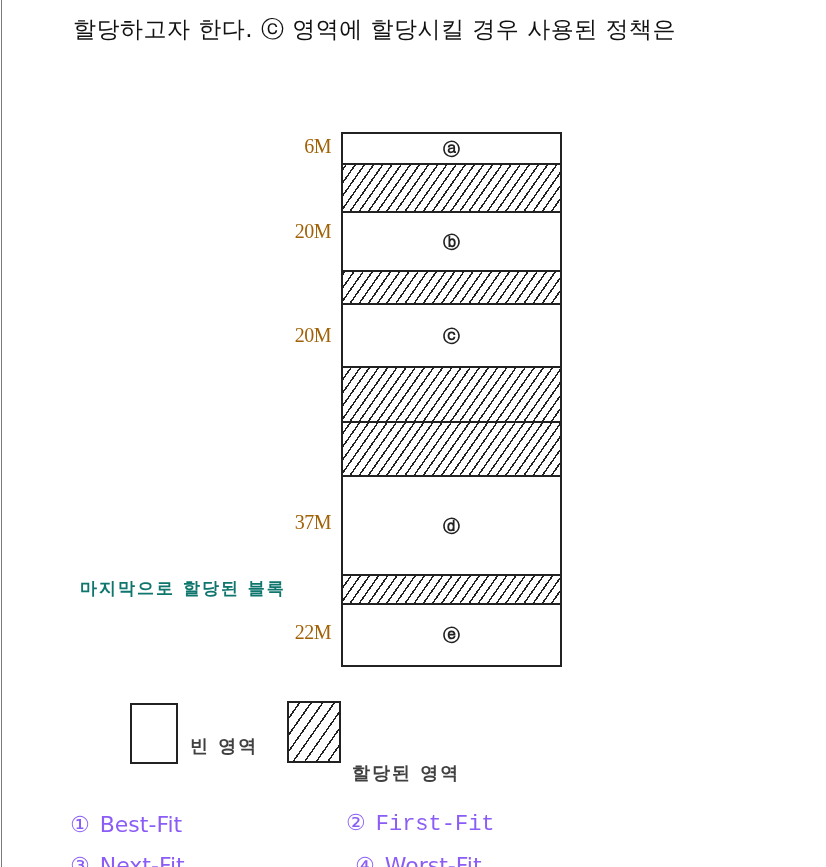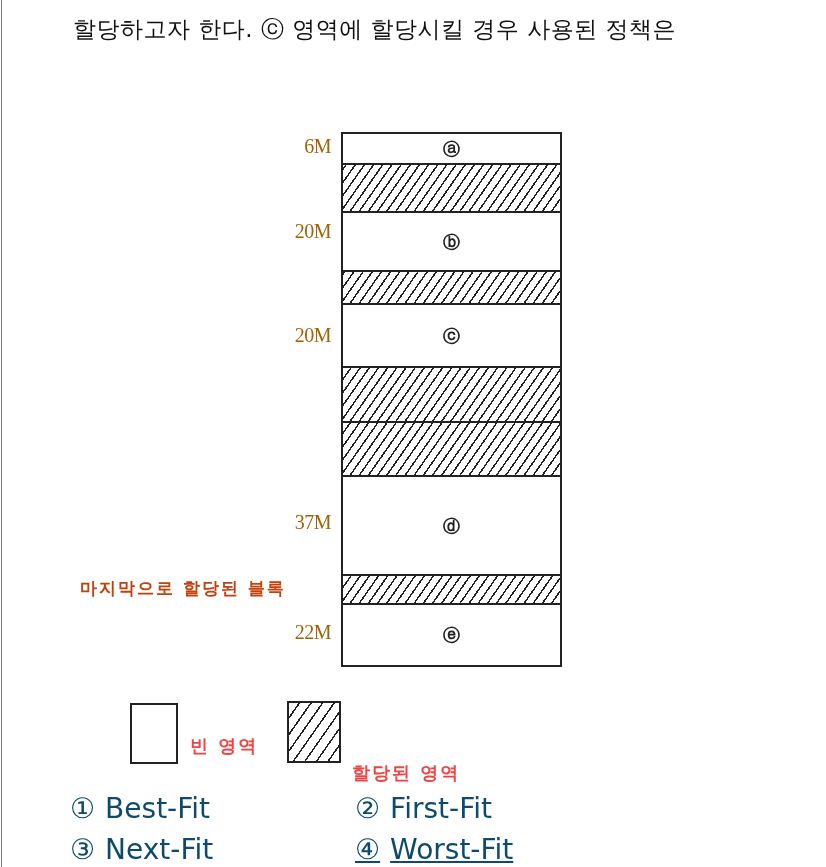--- a/index.html
+++ b/index.html
@@ -84,21 +84,21 @@
     white-space: nowrap;
     letter-spacing: -0.5px;
   }
   .last-alloc-label {
     position: absolute;
     left: 80px;
     top: 577px;
     font-family: "DejaVu Sans", sans-serif;
     font-size: 17px;
     font-weight: bold;
-    color: #c2410c;
+    color: #0f766e;
     letter-spacing: 2px;
     white-space: nowrap;
   }
 
   
   .legend-box {
     position: absolute;
     box-sizing: border-box;
     border: 2px solid #222;
   }
@@ -112,34 +112,35 @@
       #ffffff 8px,
       #222222 8px,
       #222222 9.5px
     );
   }
   .legend-text {
     position: absolute;
     font-family: "DejaVu Sans", sans-serif;
     font-size: 18px;
     font-weight: bold;
-    color: #ef4444;
+    color: #404040;
     letter-spacing: 2px;
     white-space: nowrap;
   }
   .legend-free-text { left: 190px; top: 734px; }
   .legend-alloc-text { left: 352px; top: 734px; margin-top: 27px; }
 
   
   .option {
     position: absolute;
-    font-size: 28px;
+    font-size: 22px;
     line-height: 28px;
     white-space: nowrap;
-    color: #0c4a6e;
+    color: #8b5cf6;
+    margin-top: 16px;
   }
   .opt-num { margin-right: 10px; }
 </style>
 </head>
 <body>
 
 <div class="page-border"></div>
 
 <div class="question">
   <span class="q-line q-indent">할당하고자 한다. ⓒ 영역에 할당시킬 경우 사용된 정책은</span>
@@ -176,21 +177,21 @@
 </div>
 
 <div class="legend-box legend-free"></div>
 <div class="legend-text legend-free-text">빈 영역</div>
 <div class="legend-box legend-alloc"></div>
 <div class="legend-text legend-alloc-text">할당된 영역</div>
 
 <div class="option" style="left:70px; top:795px;">
   <span class="opt-num">①</span><span>Best-Fit</span>
 </div>
-<div class="option" style="left:355px; top:795px;">
+<div class="option" style="left:346px; top:795px;font-family:Liberation Mono, monospace;">
   <span class="opt-num">②</span><span>First-Fit</span>
 </div>
 <div class="option" style="left:70px; top:836px;">
   <span class="opt-num">③</span><span>Next-Fit</span>
 </div>
 <div class="option" style="left:355px; top:836px;text-decoration:underline;">
   <span class="opt-num">④</span><span>Worst-Fit</span>
 </div>
 
 </body></html>

